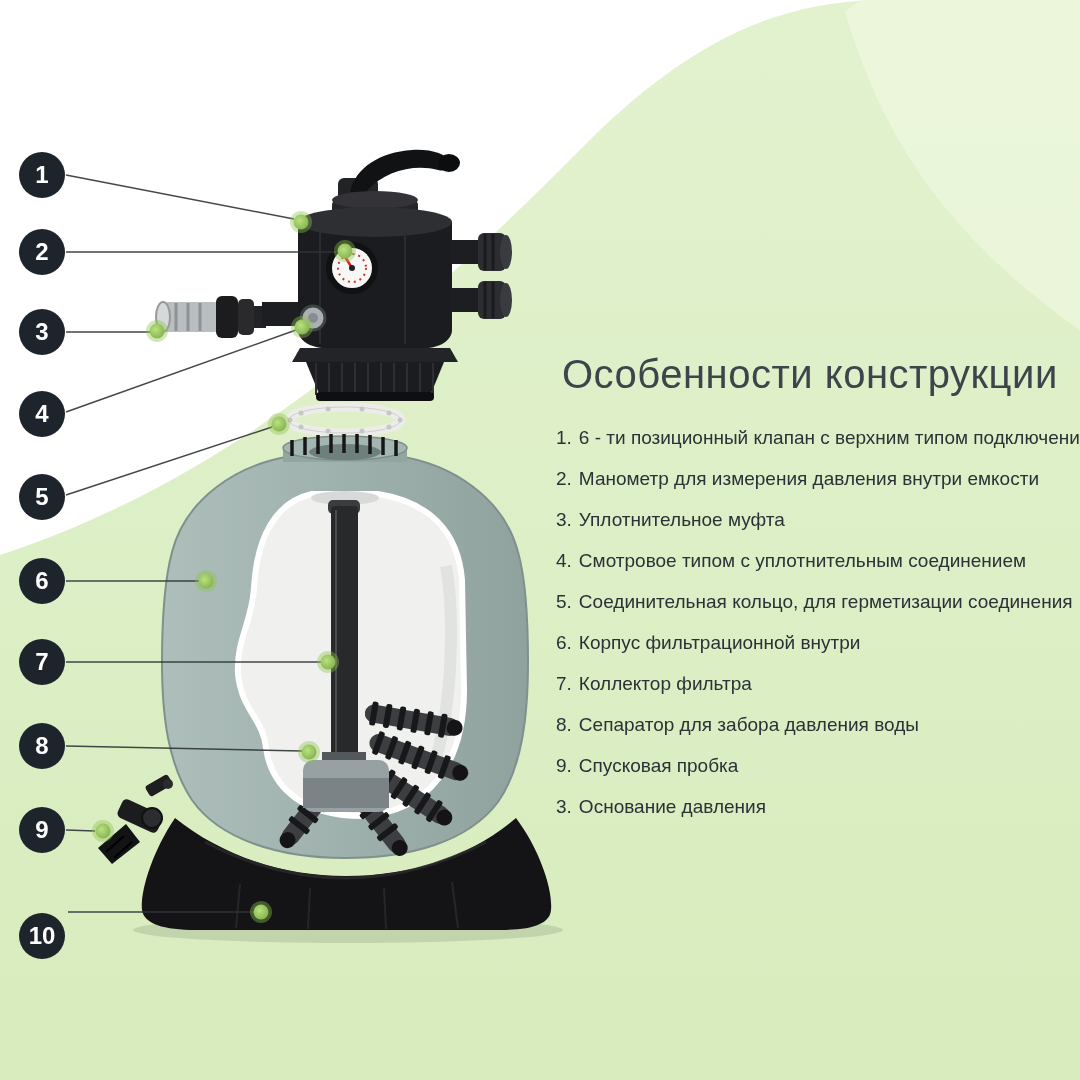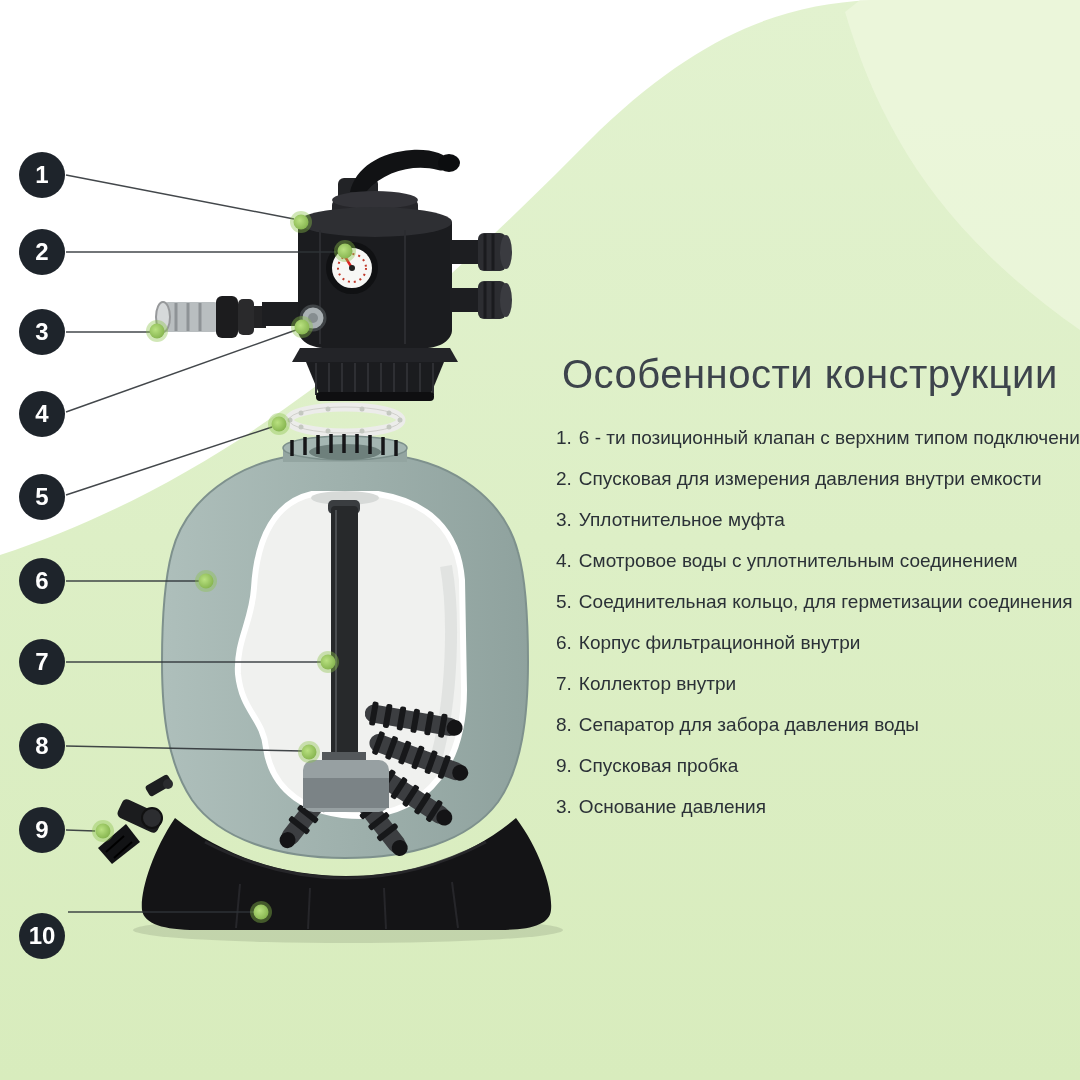--- a/index.html
+++ b/index.html
@@ -287,25 +287,25 @@
     <div class="marker" style="left:42px;top:662px">7</div>
     <div class="marker" style="left:42px;top:746px">8</div>
     <div class="marker" style="left:42px;top:830px">9</div>
     <div class="marker" style="left:42px;top:936px">10</div>
   </div>
 
   <div class="panel">
     <h1 class="title">Особенности конструкции</h1>
     <ul class="features">
       <li><span class="num">1.</span><span>6 - ти позиционный клапан с верхним типом подключения</span></li>
-      <li><span class="num">2.</span><span>Спусковая для измерения давления внутри емкости</span></li>
+      <li><span class="num">2.</span><span>Манометр для измерения давления внутри емкости</span></li>
       <li><span class="num">3.</span><span>Уплотнительное муфта</span></li>
-      <li><span class="num">4.</span><span>Смотровое воды с уплотнительным соединением</span></li>
+      <li><span class="num">4.</span><span>Смотровое типом с уплотнительным соединением</span></li>
       <li><span class="num">5.</span><span>Соединительная кольцо, для герметизации соединения</span></li>
       <li><span class="num">6.</span><span>Корпус фильтрационной внутри</span></li>
-      <li><span class="num">7.</span><span>Коллектор внутри</span></li>
+      <li><span class="num">7.</span><span>Коллектор фильтра</span></li>
       <li><span class="num">8.</span><span>Сепаратор для забора давления воды</span></li>
       <li><span class="num">9.</span><span>Спусковая пробка</span></li>
       <li><span class="num">3.</span><span>Основание давления</span></li>
     </ul>
   </div>
 
 </div>
 
 </body></html>

